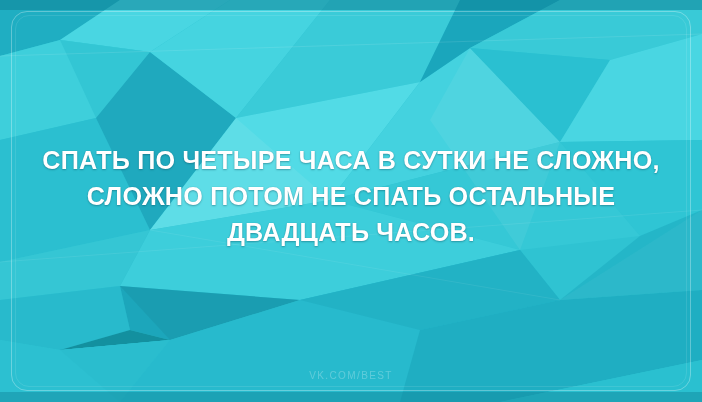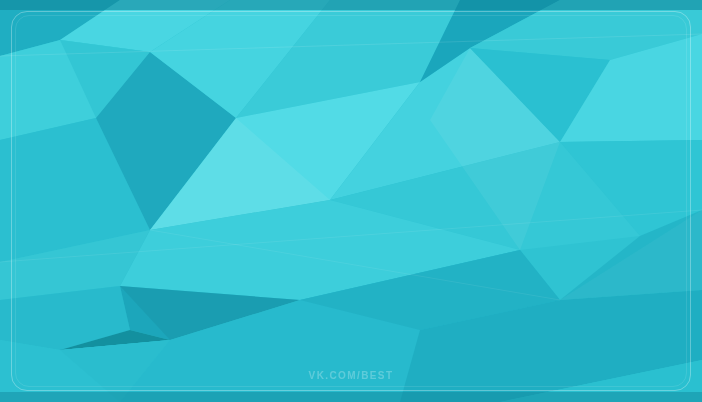--- a/index.html
+++ b/index.html
@@ -93,21 +93,21 @@
 
   
   .site-watermark {
     position: absolute;
     left: 0;
     right: 0;
     top: 370px;
     text-align: center;
     color: rgba(255,255,255,0.26);
     font-size: 10px;
-    font-weight: 700;
+    font-weight: 400;
     letter-spacing: 1.4px;
     font-family: "Liberation Sans", sans-serif;
     pointer-events: none;
   }
 
   
   .caption {
     position: absolute;
     left: 0;
     right: 0;
@@ -182,16 +182,21 @@
 
     <line x1="0" y1="56" x2="702" y2="34" stroke="#FFFFFF" stroke-opacity="0.10" stroke-width="1"></line>
     <line x1="0" y1="262" x2="702" y2="210" stroke="#FFFFFF" stroke-opacity="0.08" stroke-width="1"></line>
     <line x1="150" y1="230" x2="560" y2="300" stroke="#FFFFFF" stroke-opacity="0.07" stroke-width="1"></line>
   </svg>
 
   <div class="frame"></div>
   <div class="frame-inner"></div>
 
 
+  <div class="caption">
+    <span class="line">СПАТЬ ПО ЧЕТЫРЕ ЧАСА В СУТКИ НЕ СЛОЖНО,</span>
+    <span class="line">СЛОЖНО ПОТОМ НЕ СПАТЬ ОСТАЛЬНЫЕ</span>
+    <span class="line">ДВАДЦАТЬ ЧАСОВ.</span>
+  </div>
 
   <div class="site-watermark">VK.COM/BEST</div>
 
 </div>
 
 </body></html>

